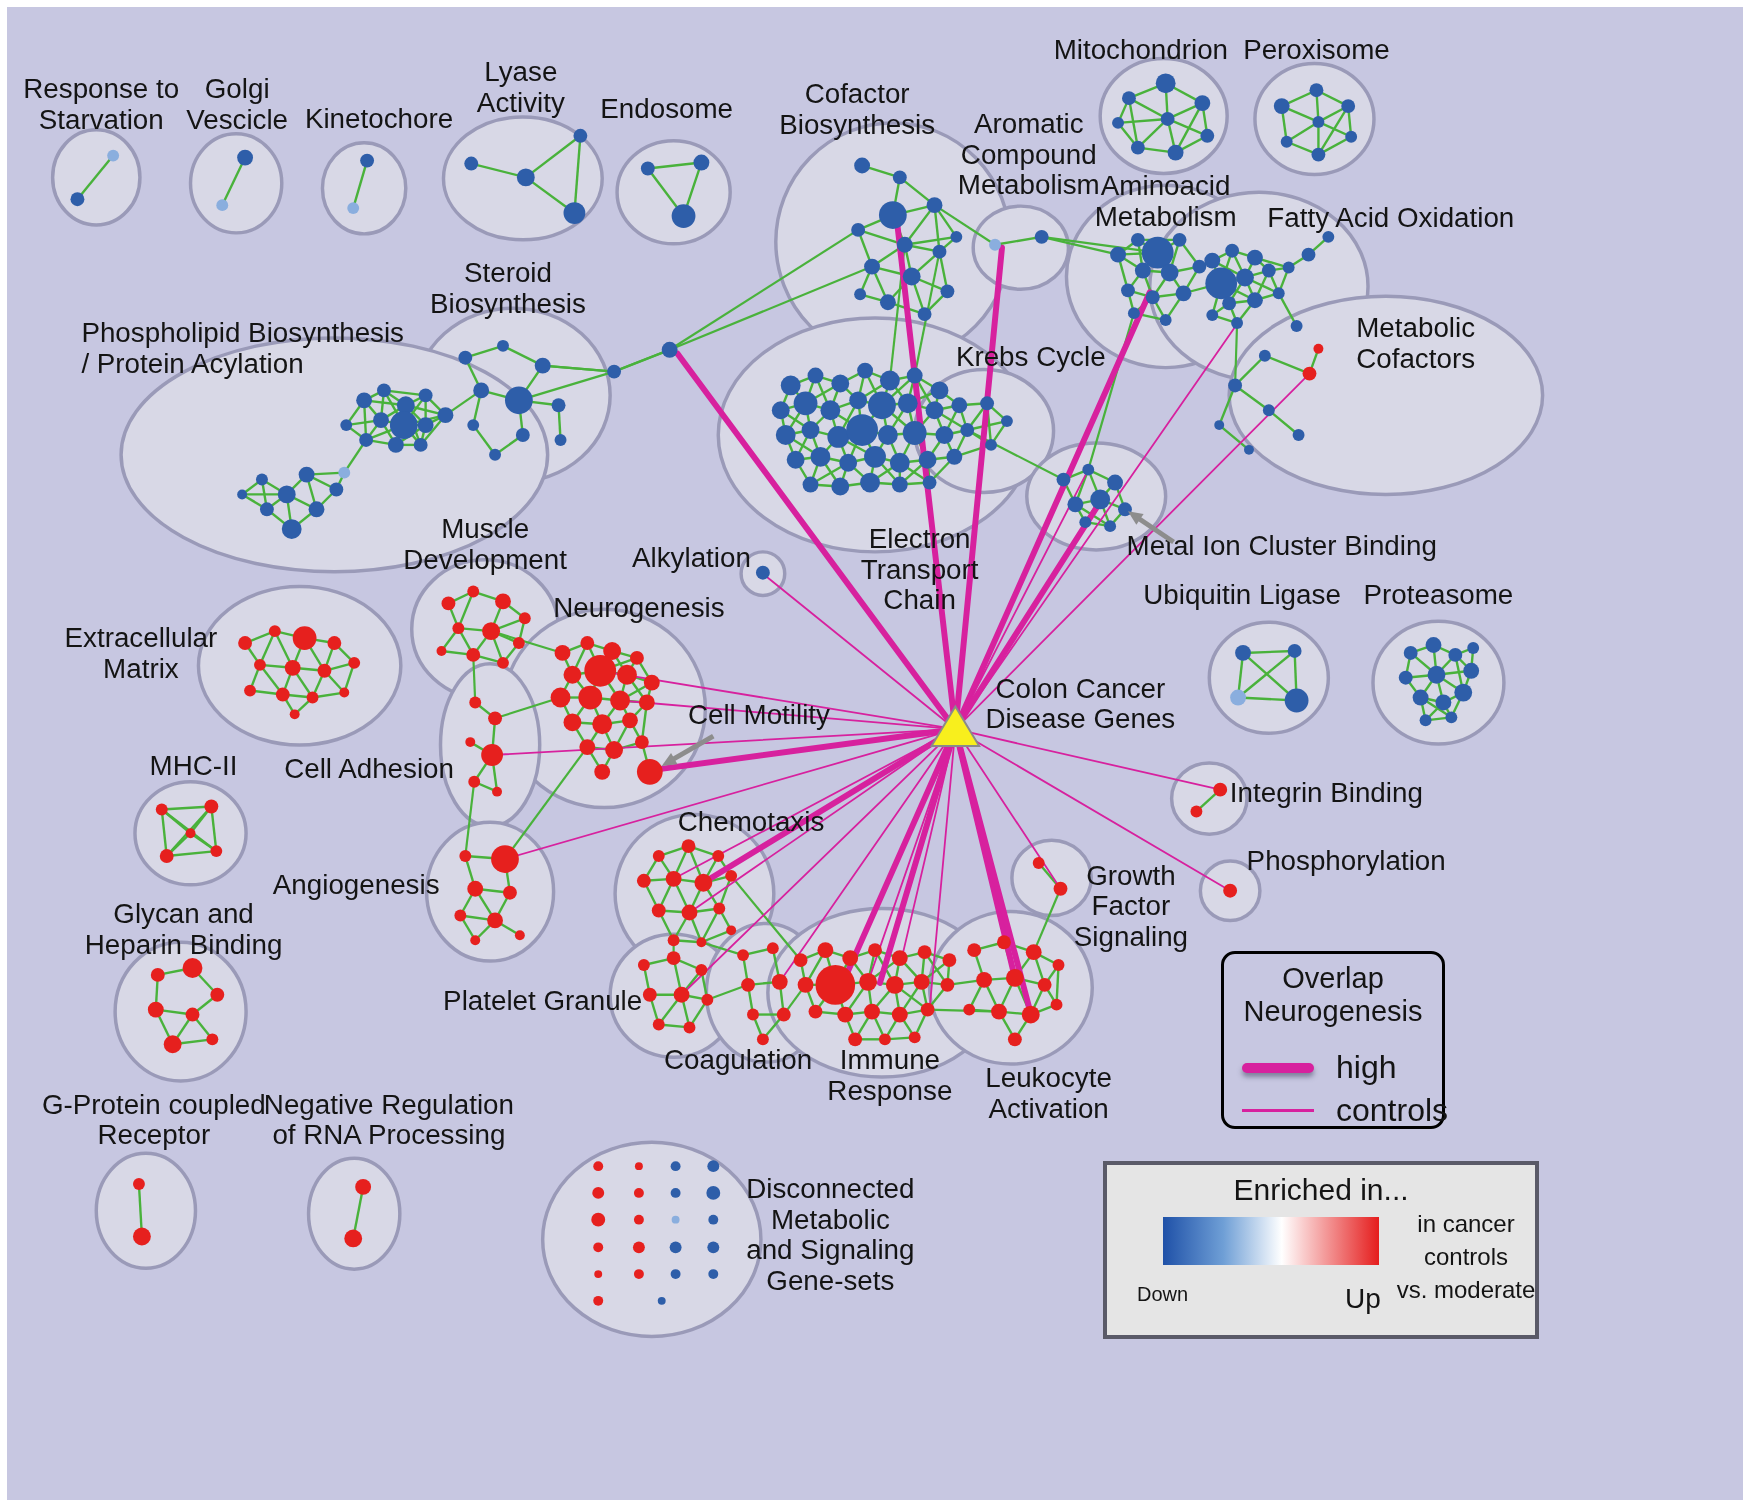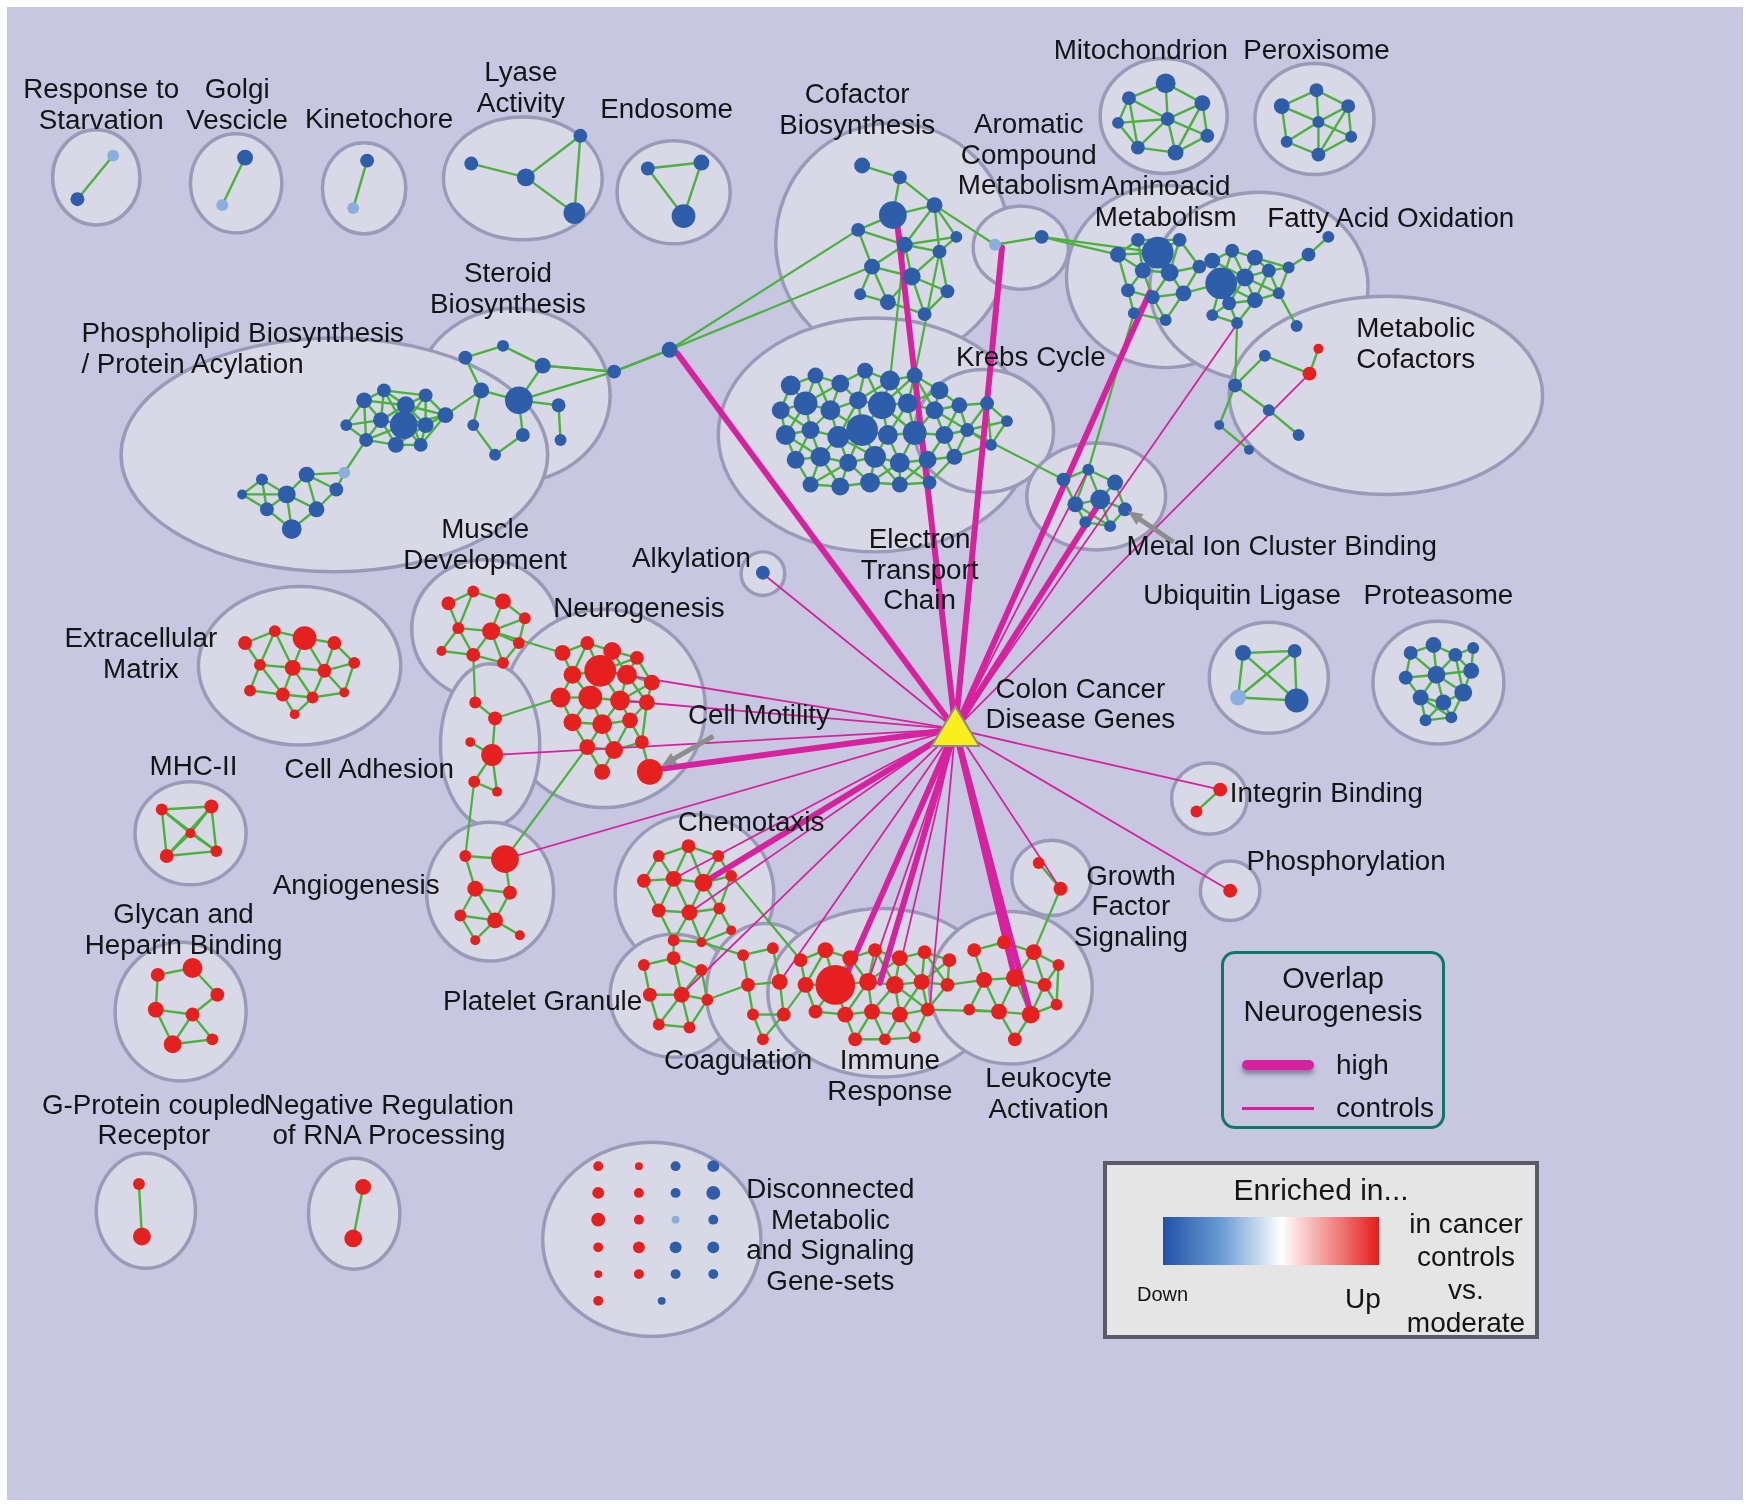--- a/index.html
+++ b/index.html
@@ -1,34 +1,34 @@
 <!DOCTYPE html>
 <html><head>
 <meta charset="utf-8">
 <style>
   html,body{margin:0;padding:0;background:#ffffff;}
   #frame{position:relative;width:1750px;height:1507px;box-sizing:border-box;padding:7px;background:#ffffff;font-family:"Liberation Sans",sans-serif;}
   #canvas{position:relative;width:100%;height:100%;background:#c7c7e1;overflow:hidden;}
   svg{position:absolute;inset:0;width:100%;height:100%;}
   svg text{font-family:"Liberation Sans",sans-serif;fill:#141414;}
   .legend-box{position:absolute;box-sizing:border-box;color:#141414;}
-  #legend-overlap{left:1214px;top:944px;width:224px;height:178px;border:3px solid #0f766e;border-radius:14px;}
+  #legend-overlap{left:1214px;top:944px;width:224px;height:178px;border:3px solid #000000;border-radius:14px;}
   #legend-overlap .title{ text-align:center;font-size:29px;line-height:33px;margin-top:8px;}
   .ov-row{position:absolute;left:18px;display:flex;align-items:center;}
   .ov-row .sample{width:72px;margin-right:22px;}
   .line-high{height:10px;background:#d7219e;border-radius:5px;box-shadow:0 4px 5px rgba(70,70,100,.55);}
   .line-moderate{height:3px;background:#d7219e;}
-  .ov-row .lab{font-size:28px;}
+  .ov-row .lab{font-size:32px;}
   #legend-enriched{left:1096px;top:1154px;width:436px;height:178px;border:4px solid #5a5a68;background:#e5e5e5;}
   #legend-enriched .title{text-align:center;font-size:30px;margin-top:8px;}
   .grad-bar{position:absolute;left:56px;top:52px;width:216px;height:48px;
     background:linear-gradient(90deg,#1f51a8 0%,#6f9fd6 28%,#ffffff 55%,#e51d1d 100%);}
   .grad-down{position:absolute;left:30px;top:118px;font-size:20px;}
   .grad-up{position:absolute;left:238px;top:118px;font-size:28px;}
-  .grad-note{position:absolute;left:284px;top:42px;width:150px;text-align:center;font-size:28px;line-height:33px;}
+  .grad-note{position:absolute;left:284px;top:42px;width:150px;text-align:center;font-size:24px;line-height:33px;}
 </style>
 </head>
 <body>
 
 <div id="frame">
   <div id="canvas">
 
     <svg id="net" viewBox="0 0 1750 1507" preserveAspectRatio="none">
         <g>
           <ellipse cx="90" cy="172" rx="44" ry="48" fill="#d8d8e6" stroke="#9a9ab8" stroke-width="3.5"></ellipse>

